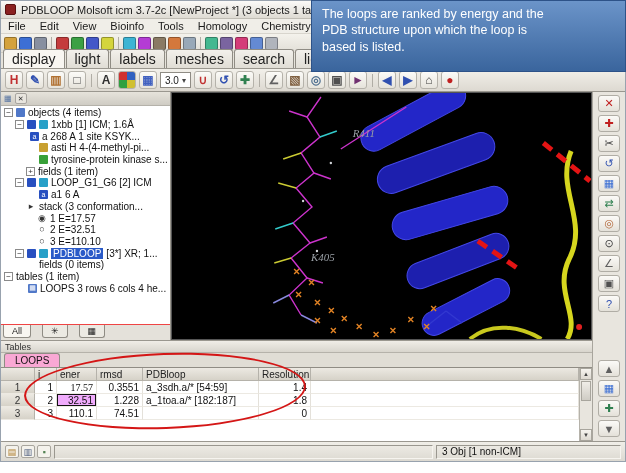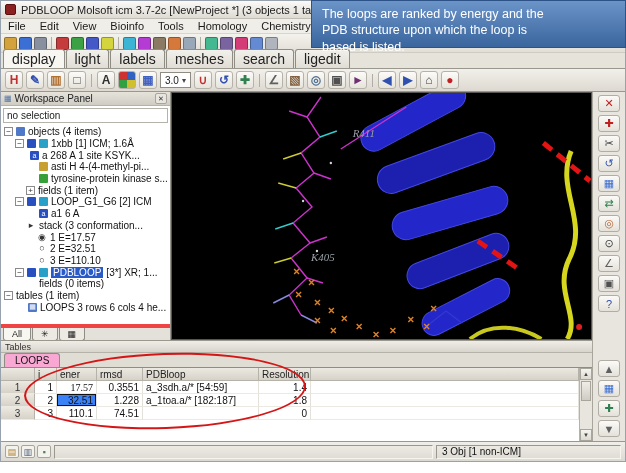--- a/index.html
+++ b/index.html
@@ -64,22 +64,22 @@
   .tree-row { display: flex; align-items: center; height: 11.7px; font-size: 10px; white-space: nowrap; color: #111; gap: 3px; }
   .exp { flex: 0 0 auto; width: 9px; height: 9px; border: 1px solid #8a8a8a; background: #fff;
          font-size: 8px; line-height: 7px; text-align: center; color: #333; }
   .exp.noborder { border: none; background: transparent; width: 10px; font-size: 9px; line-height: 9px; }
   .chip { width: 9px; height: 9px; border-radius: 1px; flex: 0 0 auto; display: flex; align-items: center;
           justify-content: center; font-size: 7px; color: #fff; }
   .chip-obj  { background: #5078c8; } .chip-blue { background: #2850c0; } .chip-cyan { background: #28a0c8; }
   .chip-bluea{ background: #2850c0; } .chip-yellow{ background: #c8a030; } .chip-green{ background: #38a038; }
   .chip-table{ background: #5078c8; }
   .lbl { color: #111; } .lbl.sel { background: #2a5ac8; color: #fff; padding: 0 2px; }
-  .ws-tabs { height: 16px; flex: 0 0 auto; display: flex; align-items: flex-start; gap: 1px; padding: 0 2px;
-             background: #e4e1da; border-top: 4px solid #ef4444; }
+  .ws-tabs { height: 16px; flex: 0 0 auto; display: flex; align-items: flex-start; gap: 11px; padding: 0 2px;
+             background: #e4e1da; border-top: 1px solid #ef4444; }
   .ws-tab { font-size: 9px; padding: 1px 8px; background: #eceae3; border: 1px solid #8f8c84; border-top: none;
             border-radius: 0 0 3px 3px; color: #222; }
   .ws-tab.active { background: #f8f6f1; }
 
   
   .viewer { flex: 1; position: relative; background: #000; border: 1px solid #555; overflow: hidden; }
   .viewer svg { position: absolute; left: 0; top: 0; width: 100%; height: 100%; }
 
   
   .right-rail { width: 33px; flex: 0 0 auto; background: #e8e5de; border-left: 1px solid #a8a59d;
@@ -99,41 +99,41 @@
                border-radius: 3px 3px 0 0; color: #111; }
   .table-wrap { flex: 1; display: flex; background: #fff; border-top: 1px solid #8f8c84; min-height: 0; }
   .grid { flex: 1; font-size: 10px; overflow: hidden; background: #fff; }
   .trow { display: flex; height: 13px; }
   .cell { display: flex; align-items: center; padding: 0 3px; color: #111;
           border-right: 1px solid #e4e1da; border-bottom: 1px solid #ece9e2; overflow: hidden; white-space: nowrap; }
   .trow.head .cell { background: linear-gradient(#ece9e2,#d6d2c8); border-right: 1px solid #b5b2aa;
                      border-bottom: 1px solid #b5b2aa; color: #222; }
   .cell.num { background: linear-gradient(#ece9e2,#d6d2c8); border-right: 1px solid #b5b2aa; justify-content: center; color: #333; }
   .cell.r { justify-content: flex-end; }
-  .cell.selcell { box-shadow: inset 0 0 0 1px #111; background: #3b82f6; }
+  .cell.selcell { box-shadow: inset 0 0 0 1px #111; background: #f0abfc; }
   .vscroll { width: 13px; flex: 0 0 auto; background: #e8e5de; border-left: 1px solid #b5b2aa;
              display: flex; flex-direction: column; }
   .vs-btn { height: 12px; flex: 0 0 auto; font-size: 6px; display: flex; align-items: center; justify-content: center;
             background: linear-gradient(#f6f4ef,#ddd9d1); border: 1px solid #a8a59d; color: #444; }
   .vs-track { flex: 1; }
   .vs-thumb { height: 20px; margin: 1px; background: linear-gradient(#f0ede7,#cfccc4); border: 1px solid #a8a59d; }
 
   
   .statusbar { height: 20px; flex: 0 0 auto; display: flex; align-items: center; gap: 3px; padding: 0 4px;
                background: linear-gradient(#f0eee8,#dcd9d1); border-top: 1px solid #9a978f; font-size: 10px; }
   .status-icons { display: flex; gap: 2px; }
   .status-chip { width: 14px; height: 13px; border: 1px solid #a8a59d; border-radius: 2px; display: flex;
                  align-items: center; justify-content: center; font-size: 9px; background: #f4f2ec; }
   .status-field { height: 14px; border: 1px solid; border-color: #9a978f #f6f4ef #f6f4ef #9a978f;
                   display: flex; align-items: center; padding: 0 5px; color: #111; }
   .status-field.grow { flex: 1; }
   .status-field.obj { width: 185px; flex: 0 0 auto; }
 
   
-  .callout { position: absolute; left: 311px; top: 0; width: 315px; height: 48px; z-index: 50;
+  .callout { position: absolute; left: 311px; top: 0; width: 315px; height: 72px; z-index: 50;
              background: linear-gradient(#6b94c9,#3a659d); border: 1px solid #2d5288; color: #fff;
              font-size: 12.5px; line-height: 1.3; padding: 5px 10px; white-space: pre-line; }
   .red-ellipse { position: absolute; left: 24px; top: 353px; width: 282px; height: 76px; z-index: 60;
                  border: 2.5px solid #d41616; border-radius: 50%; transform: rotate(-2deg); pointer-events: none; }
 </style>
 </head>
 <body>
 
 <div class="stage">
   <div class="app">
@@ -216,24 +216,22 @@
         <div class="tb2-icon" style="color: rgb(192, 32, 32);">●</div>
       </div>
 
     <div class="content">
       <div class="left-col">
 
         <div class="main-row">
           <div class="workspace">
             <div class="ws-header">
               <span class="ws-hicon">▦</span>
-              <span class="ttl">Workspace Panel</span>
               <span class="ws-close">✕</span>
             </div>
-            <div class="ws-select">no selection</div>
             <div class="ws-tree">
                 <div class="tree-row" style="padding-left: 3px;">
                   <span class="exp">−</span>
                   <span class="chip chip-obj"></span>
                   <span class="lbl">objects  (4 items)</span>
                 </div>
                 <div class="tree-row" style="padding-left: 14px;">
                   <span class="exp">−</span>
                   <span class="chip chip-blue"></span>
                   <span class="chip chip-cyan"></span>

